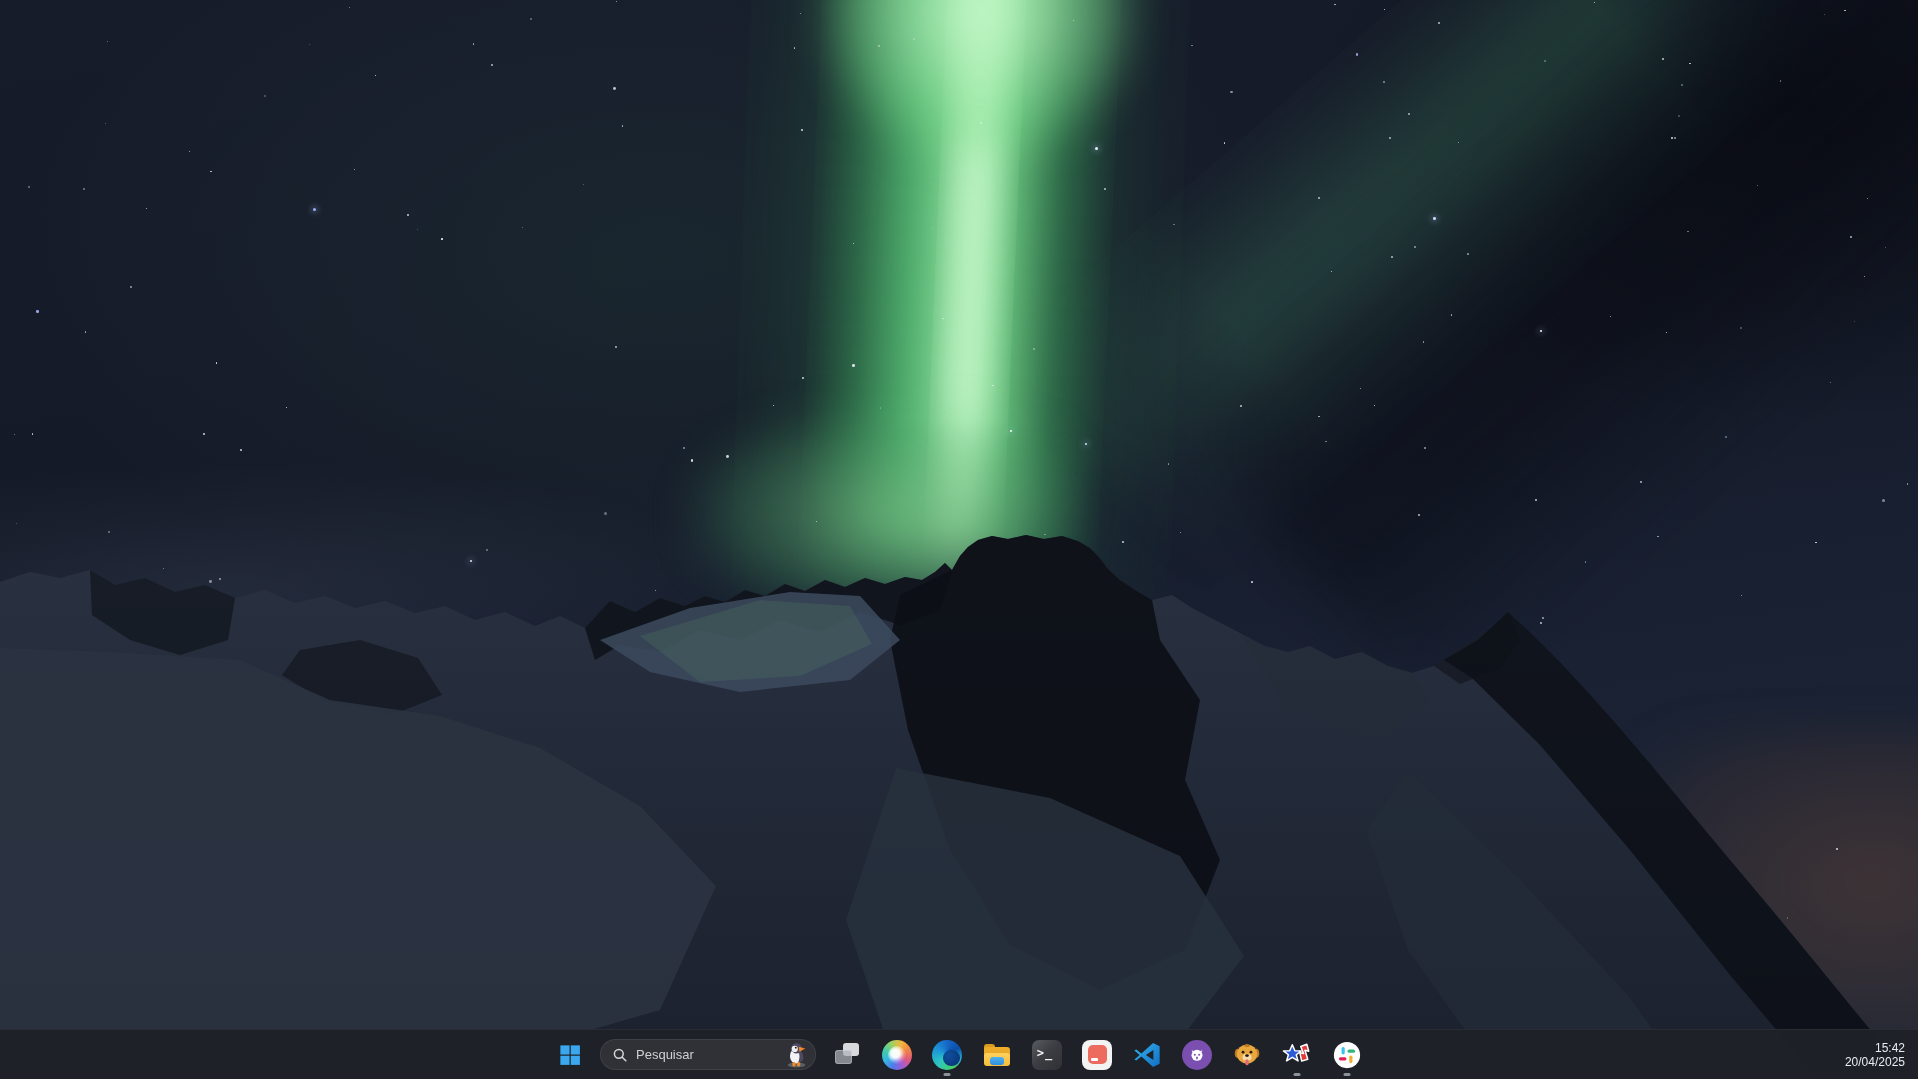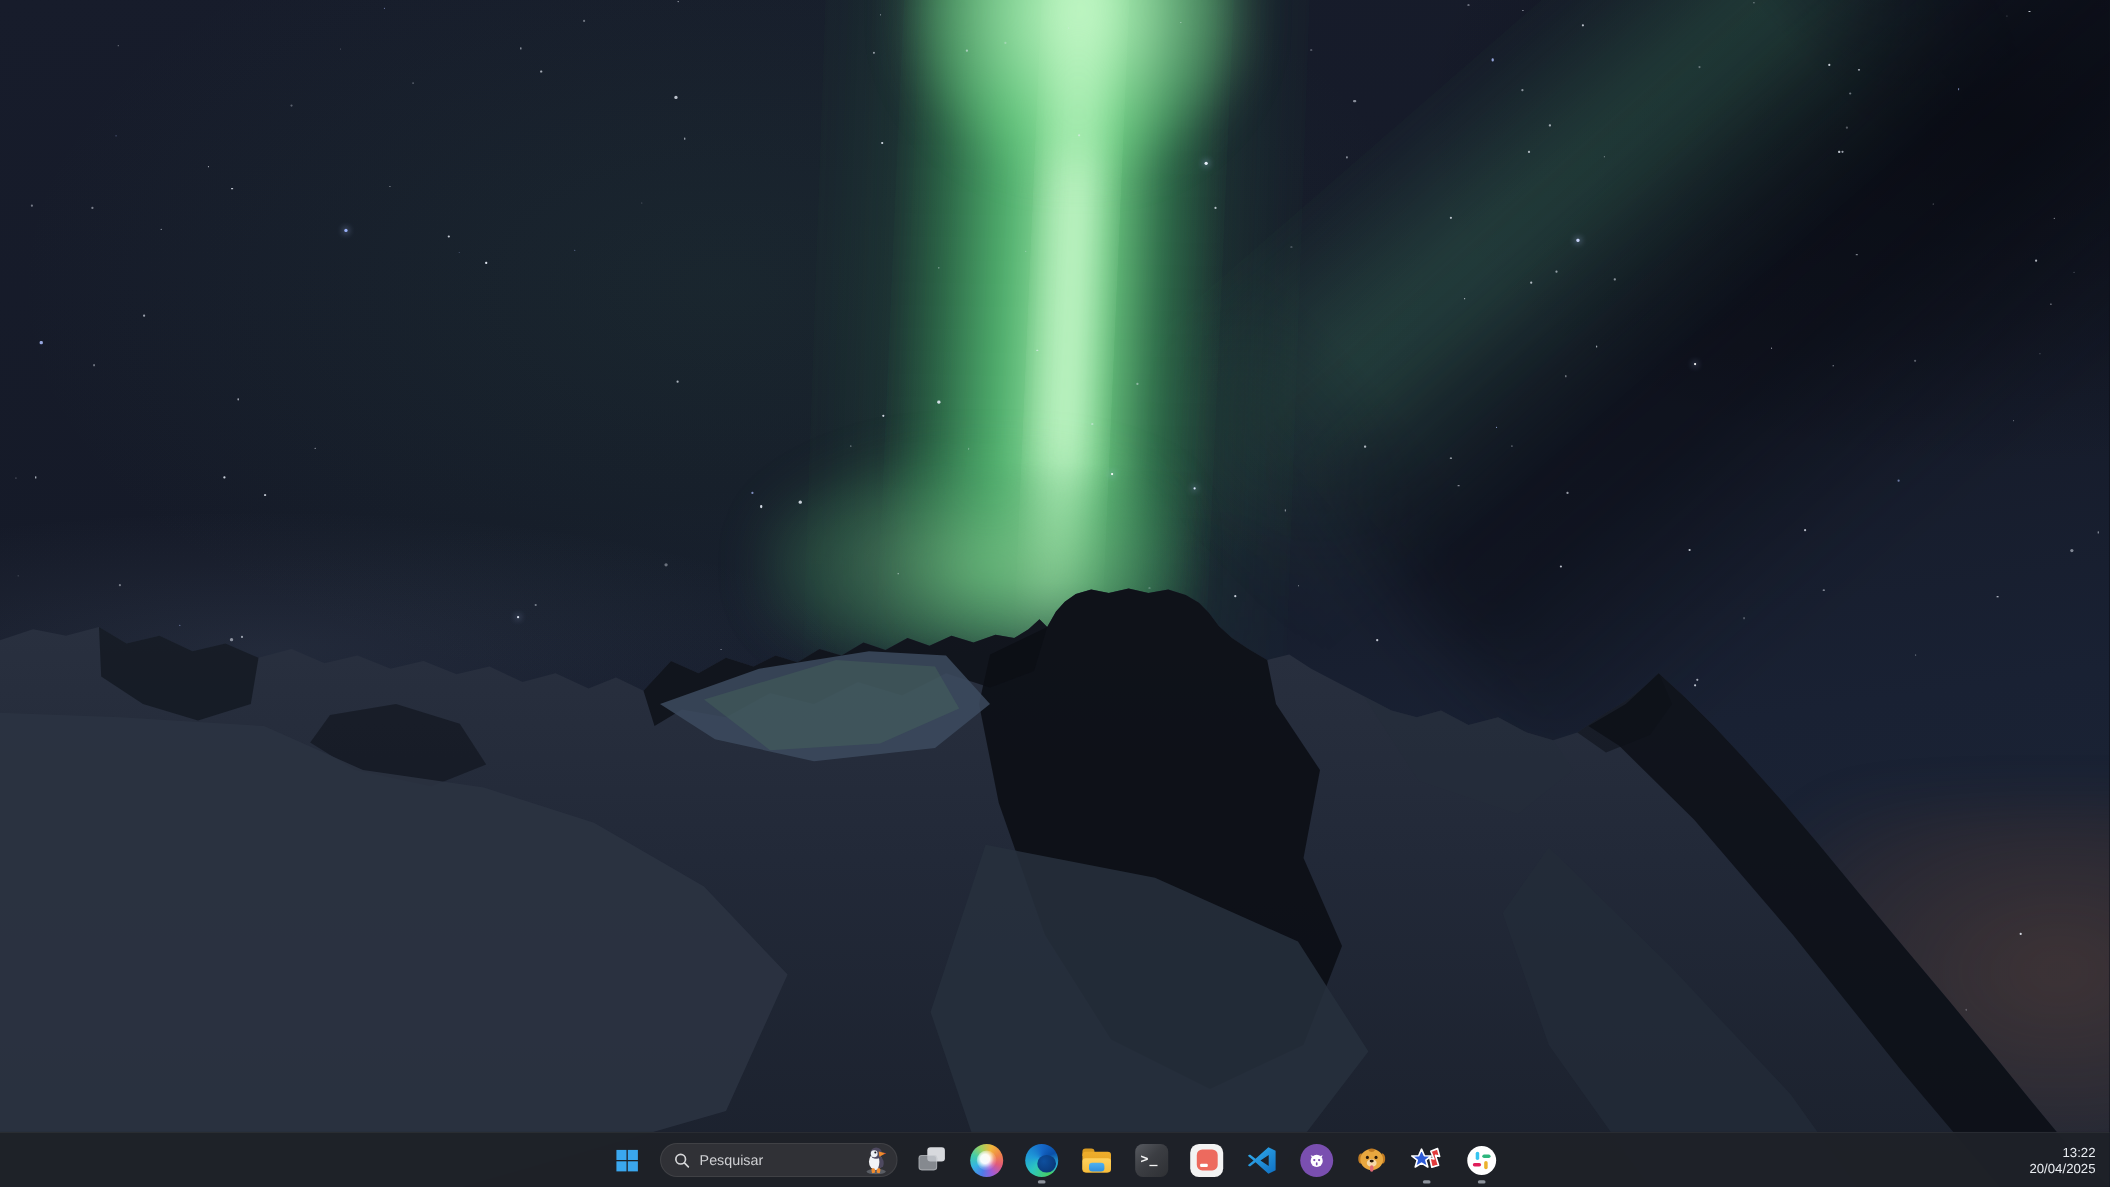--- a/index.html
+++ b/index.html
@@ -470,18 +470,18 @@
               <rect x="18.4" y="16.6" width="3.4" height="8" rx="1.7" fill="#ecb22e"></rect>
               <rect x="7.4" y="18.4" width="8" height="3.4" rx="1.7" fill="#e01e5a"></rect>
             </svg>
           </span>
         </button>
 
       </div>
     </div>
 
     <button class="tb-btn tb-clock">
-      <span>13:22</span>
+      <span>15:42</span>
       <span>20/04/2025</span>
     </button>
   </div>
 
 </div>
 
 </body></html>

